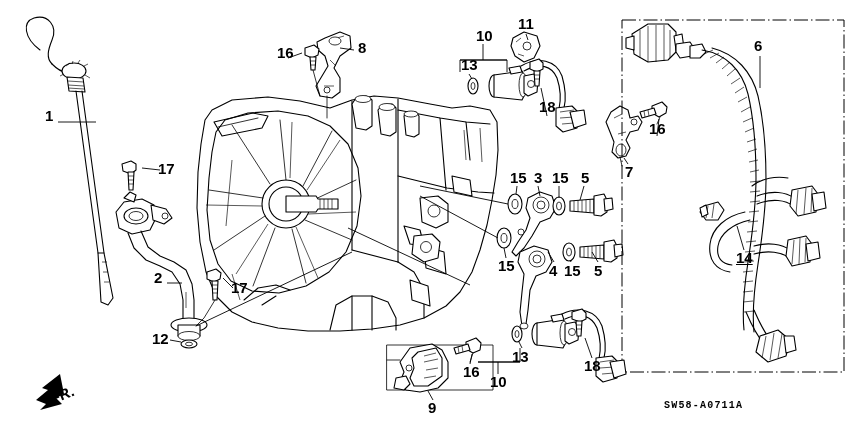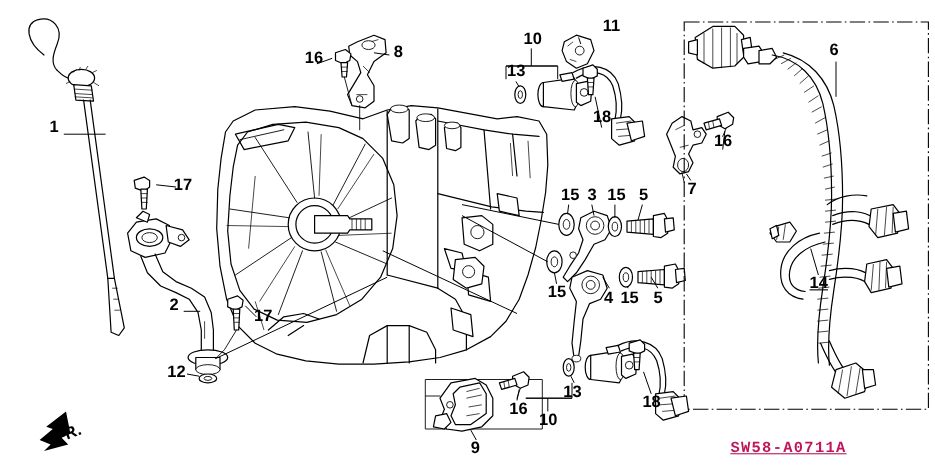--- a/index.html
+++ b/index.html
@@ -4,21 +4,21 @@
 <style>
   html,body{margin:0;padding:0;background:#fff;}
   body{width:850px;height:425px;overflow:hidden;
        font-family:"Liberation Sans", sans-serif;}
   #stage{position:relative;width:850px;height:425px;background:#ffffff;}
   #stage svg{position:absolute;left:0;top:0;}
   .lbl{position:absolute;font-family:"Liberation Sans",sans-serif;
        font-weight:bold;color:#000;white-space:nowrap;line-height:1;}
   .n{font-size:15px;}
   .code{position:absolute;font-family:"Liberation Mono",monospace;
-        font-size:14px;font-weight:bold;letter-spacing:1.2px;color:#be185d;text-decoration:underline;}
+        font-size:10px;font-weight:bold;letter-spacing:1.2px;color:#000000;}
   .fr{position:absolute;font-family:"Liberation Sans",sans-serif;
       font-weight:bold;font-size:15px;color:#000;
       transform:rotate(-22deg);transform-origin:left bottom;}
 </style>
 </head>
 <body>
 
 <div id="stage">
 
 <svg width="850" height="425" viewBox="0 0 850 425">
@@ -450,21 +450,21 @@
 <span class="lbl n" style="left:534px; top:170px;">3</span>
 <span class="lbl n" style="left:549px; top:263px;">4</span>
 <span class="lbl n" style="left:581px; top:170px;">5</span>
 <span class="lbl n" style="left:594px; top:263px;">5</span>
 <span class="lbl n" style="left:754px; top:38px;">6</span>
 <span class="lbl n" style="left:625px; top:164px;">7</span>
 <span class="lbl n" style="left:358px; top:40px;">8</span>
 <span class="lbl n" style="left:428px; top:400px;">9</span>
 <span class="lbl n" style="left:476px; top:28px;">10</span>
 <span class="lbl n" style="left:490px; top:374px;">10</span>
-<span class="lbl n" style="left:548px; top:16px;">11</span>
+<span class="lbl n" style="left:518px; top:16px;">11</span>
 <span class="lbl n" style="left:152px; top:331px;">12</span>
 <span class="lbl n" style="left:461px; top:57px;">13</span>
 <span class="lbl n" style="left:512px; top:349px;">13</span>
 <span class="lbl n" style="left:736px; top:250px;text-decoration:underline;">14</span>
 <span class="lbl n" style="left:510px; top:170px;">15</span>
 <span class="lbl n" style="left:552px; top:170px;">15</span>
 <span class="lbl n" style="left:498px; top:258px;">15</span>
 <span class="lbl n" style="left:564px; top:263px;">15</span>
 <span class="lbl n" style="left:277px; top:45px;">16</span>
 <span class="lbl n" style="left:649px; top:121px;">16</span>

